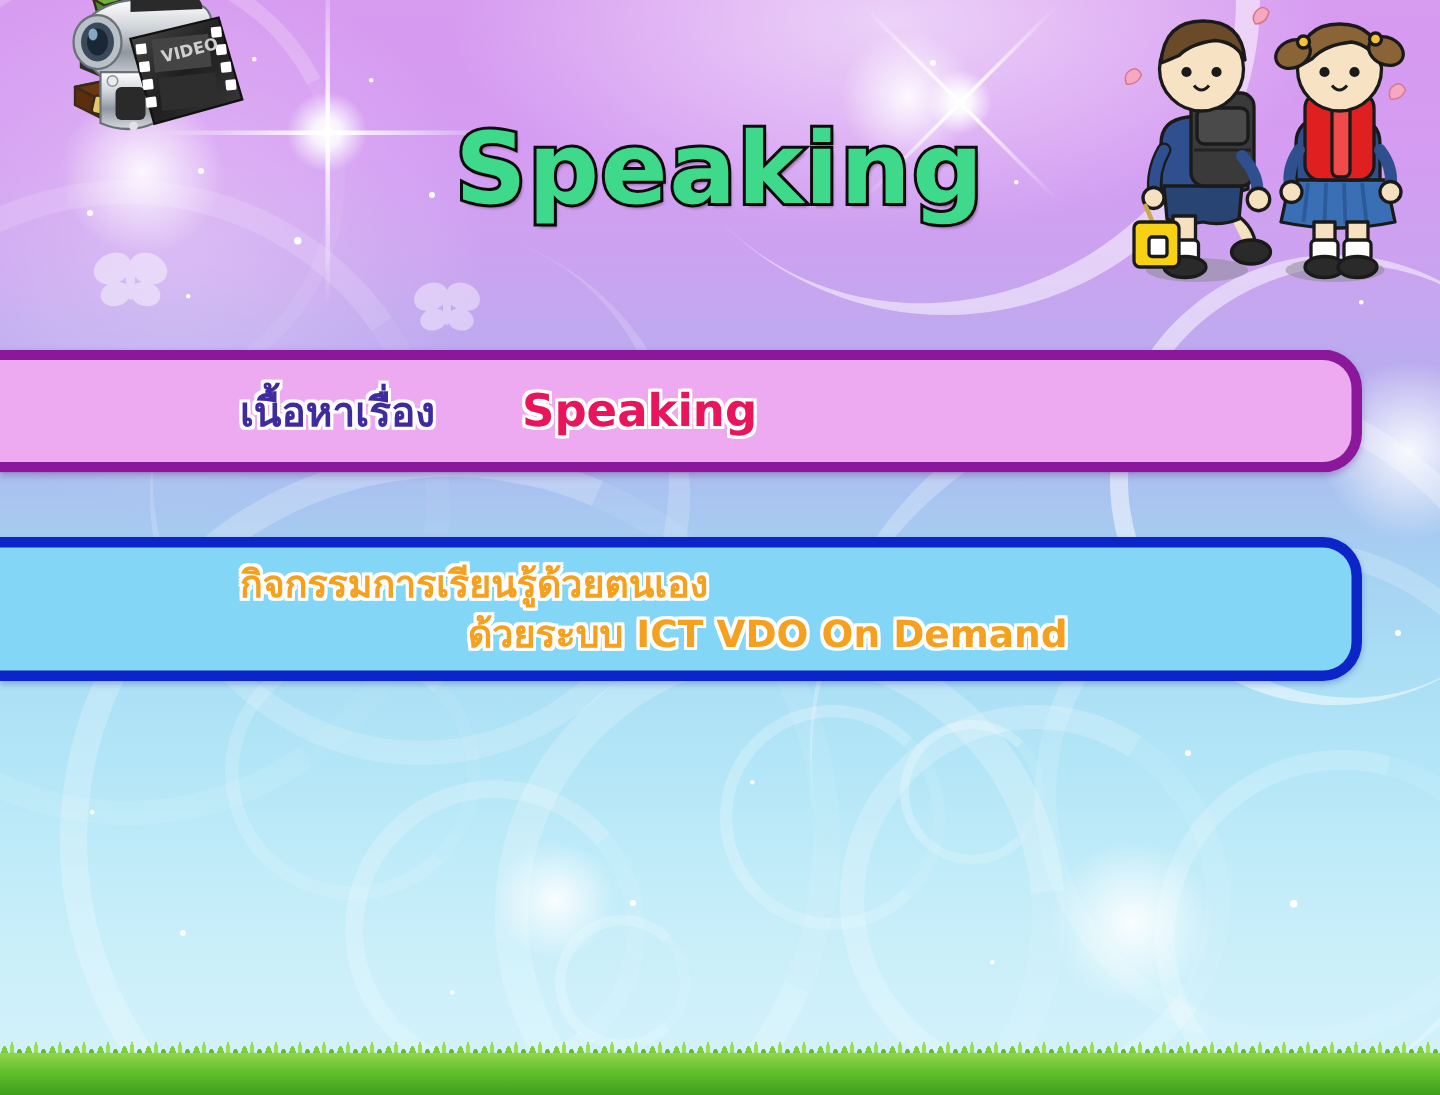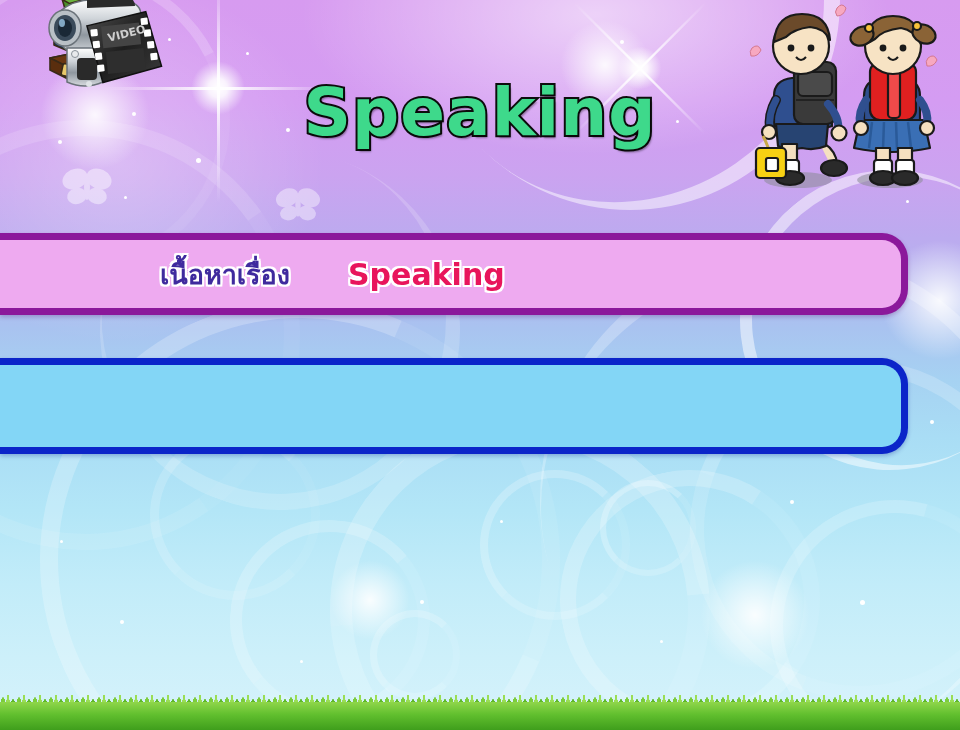--- a/index.html
+++ b/index.html
@@ -386,20 +386,24 @@
           <path d="M92 12 l6 6 l0 40 l-6 -6z" fill="#2f6b18"></path>
           <path d="M34 52 l58 0 l6 6 l-58 0z" fill="#f4ead0"></path>
           <rect x="56" y="48" width="9" height="14" rx="2" fill="#e8c86a"></rect>
         </g>
       </g>
     </svg>
   </div>
 
   <div class="bar" id="bar-activity">
     <div class="bar-shape"></div>
+    <div class="bar-text th-orange" style="margin-left:160px;">
+      <div>กิจกรรมการเรียนรู้ด้วยตนเอง</div>
+      <div style="padding-left:152px;">ด้วยระบบ  ICT VDO On  Demand</div>
+    </div>
   </div>
 
   <div class="icon-video">
     <svg width="130" height="120" viewBox="0 0 130 120">
       <defs>
         <linearGradient id="steel" x1="0" y1="0" x2="0" y2="1">
           <stop offset="0%" stop-color="#ffffff"></stop>
           <stop offset="35%" stop-color="#cfd4d9"></stop>
           <stop offset="65%" stop-color="#8f979f"></stop>
           <stop offset="100%" stop-color="#d6dade"></stop>

